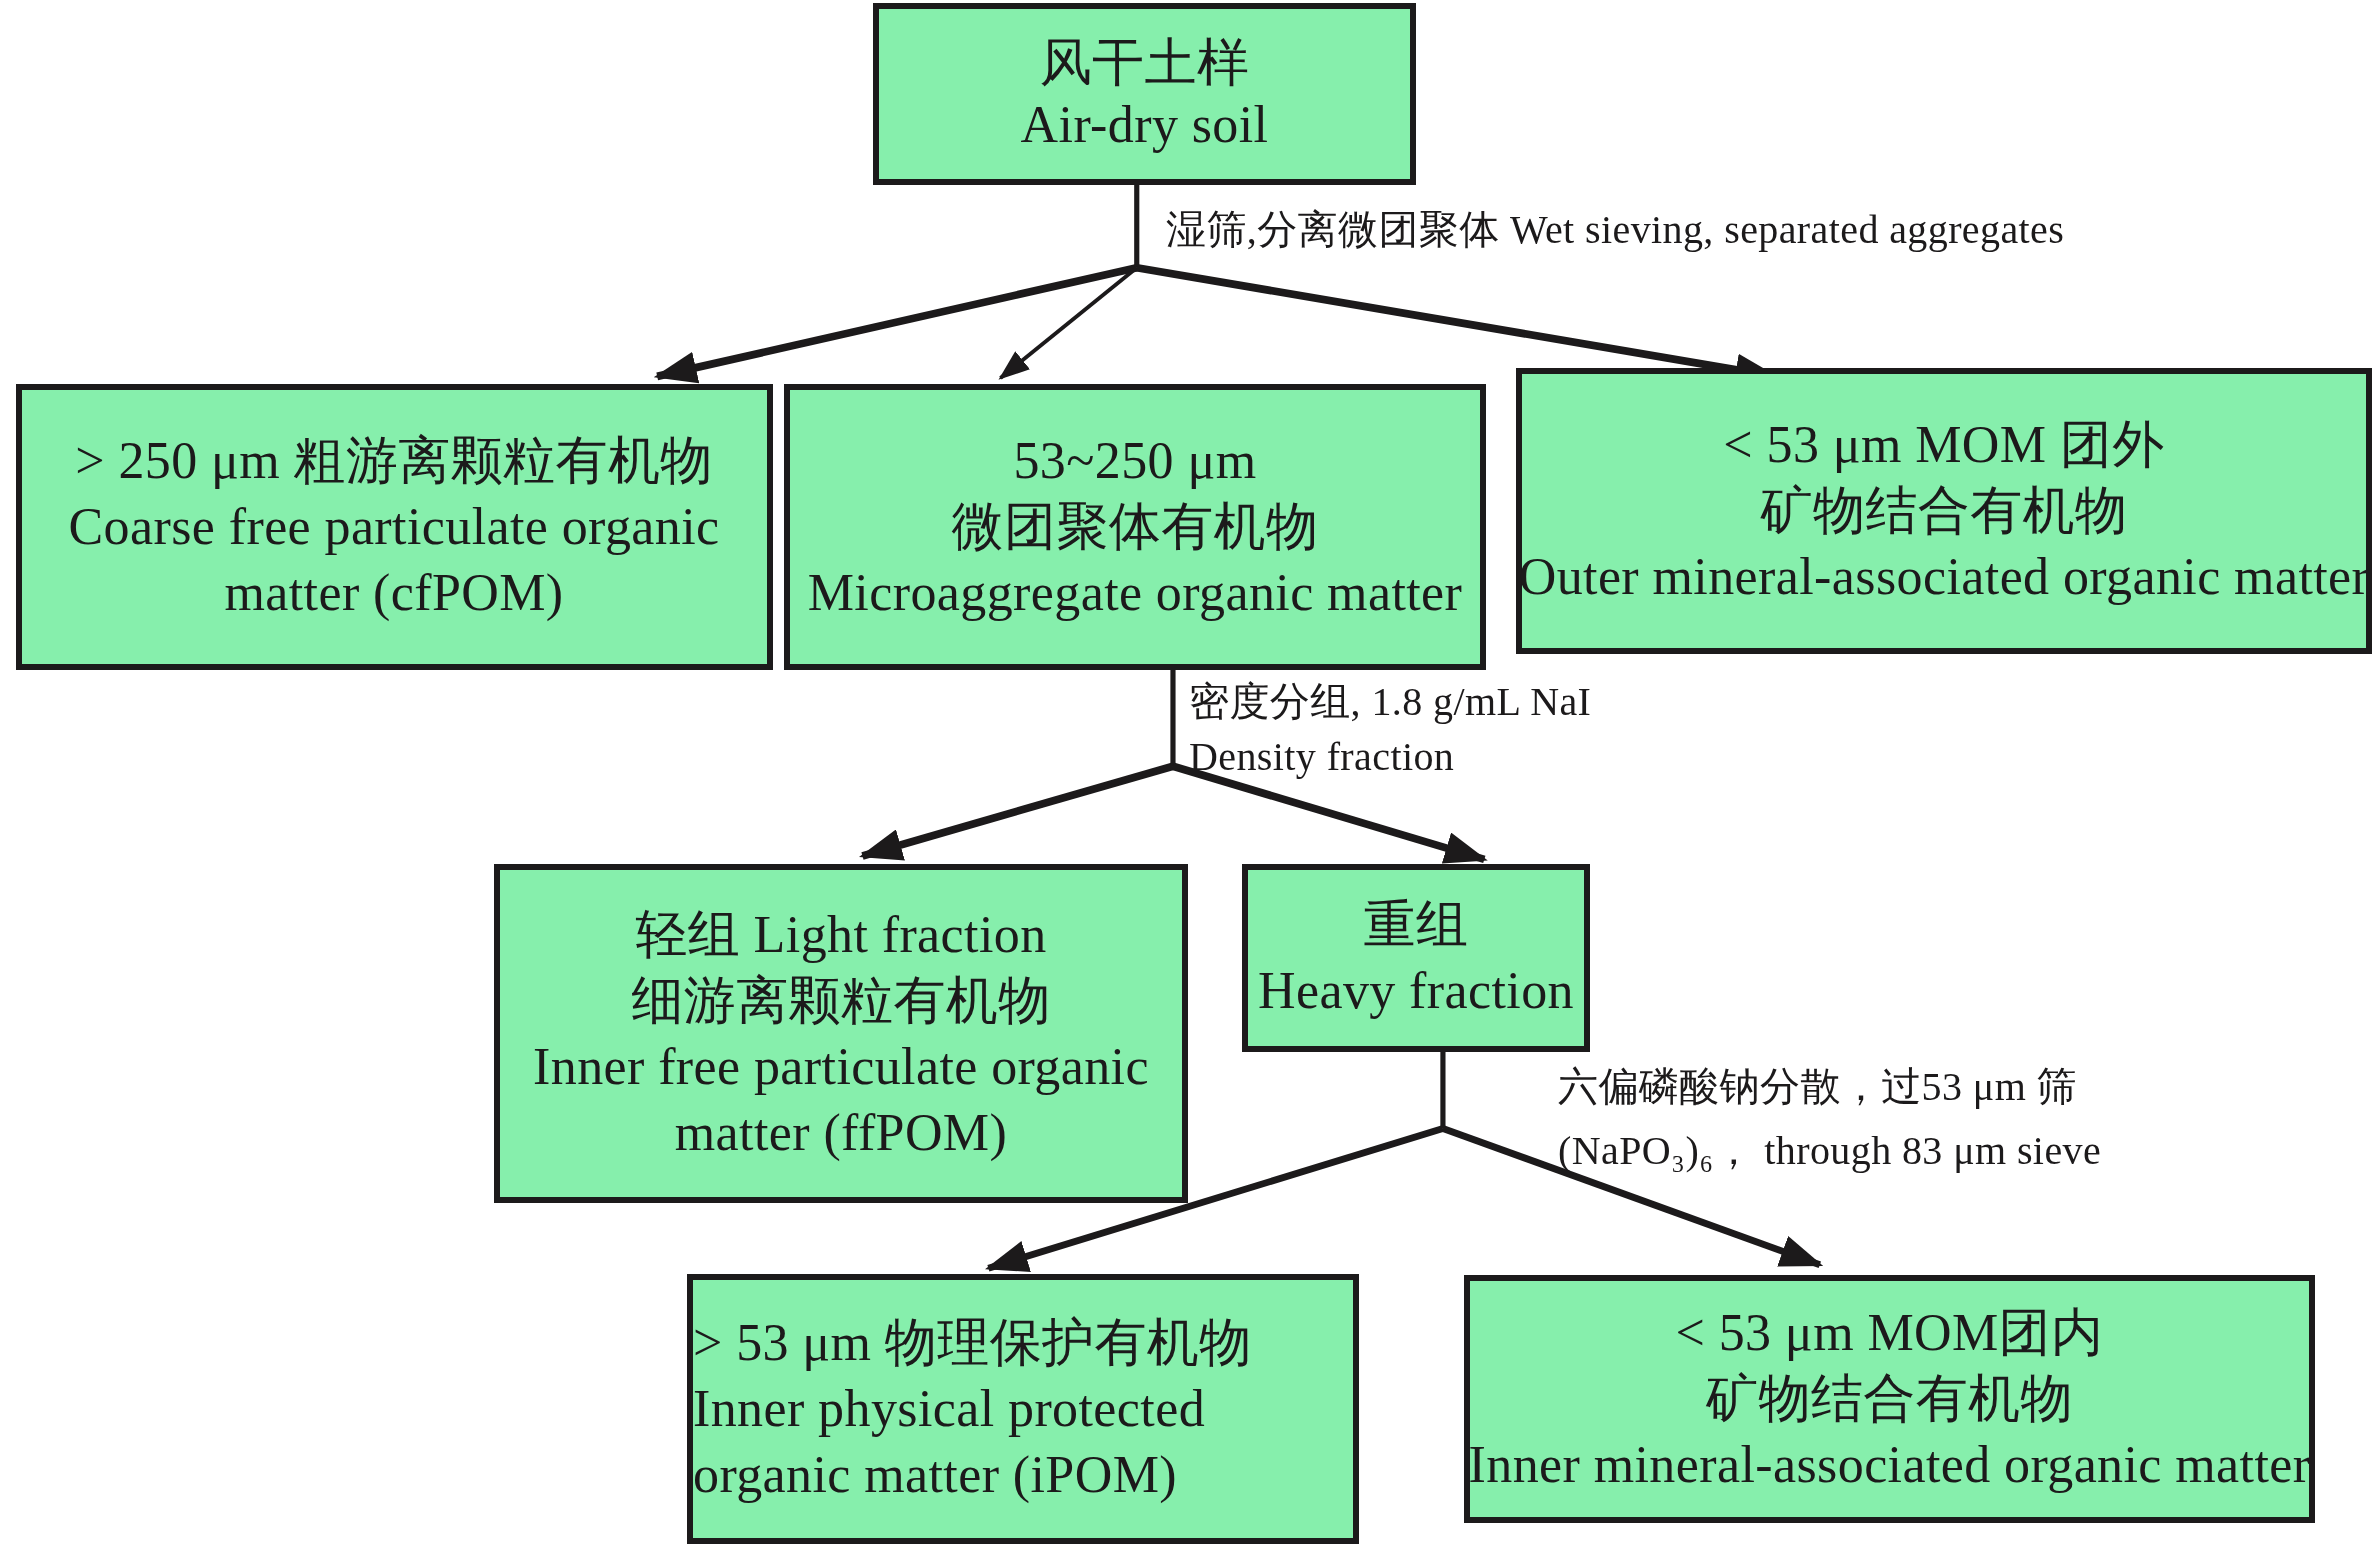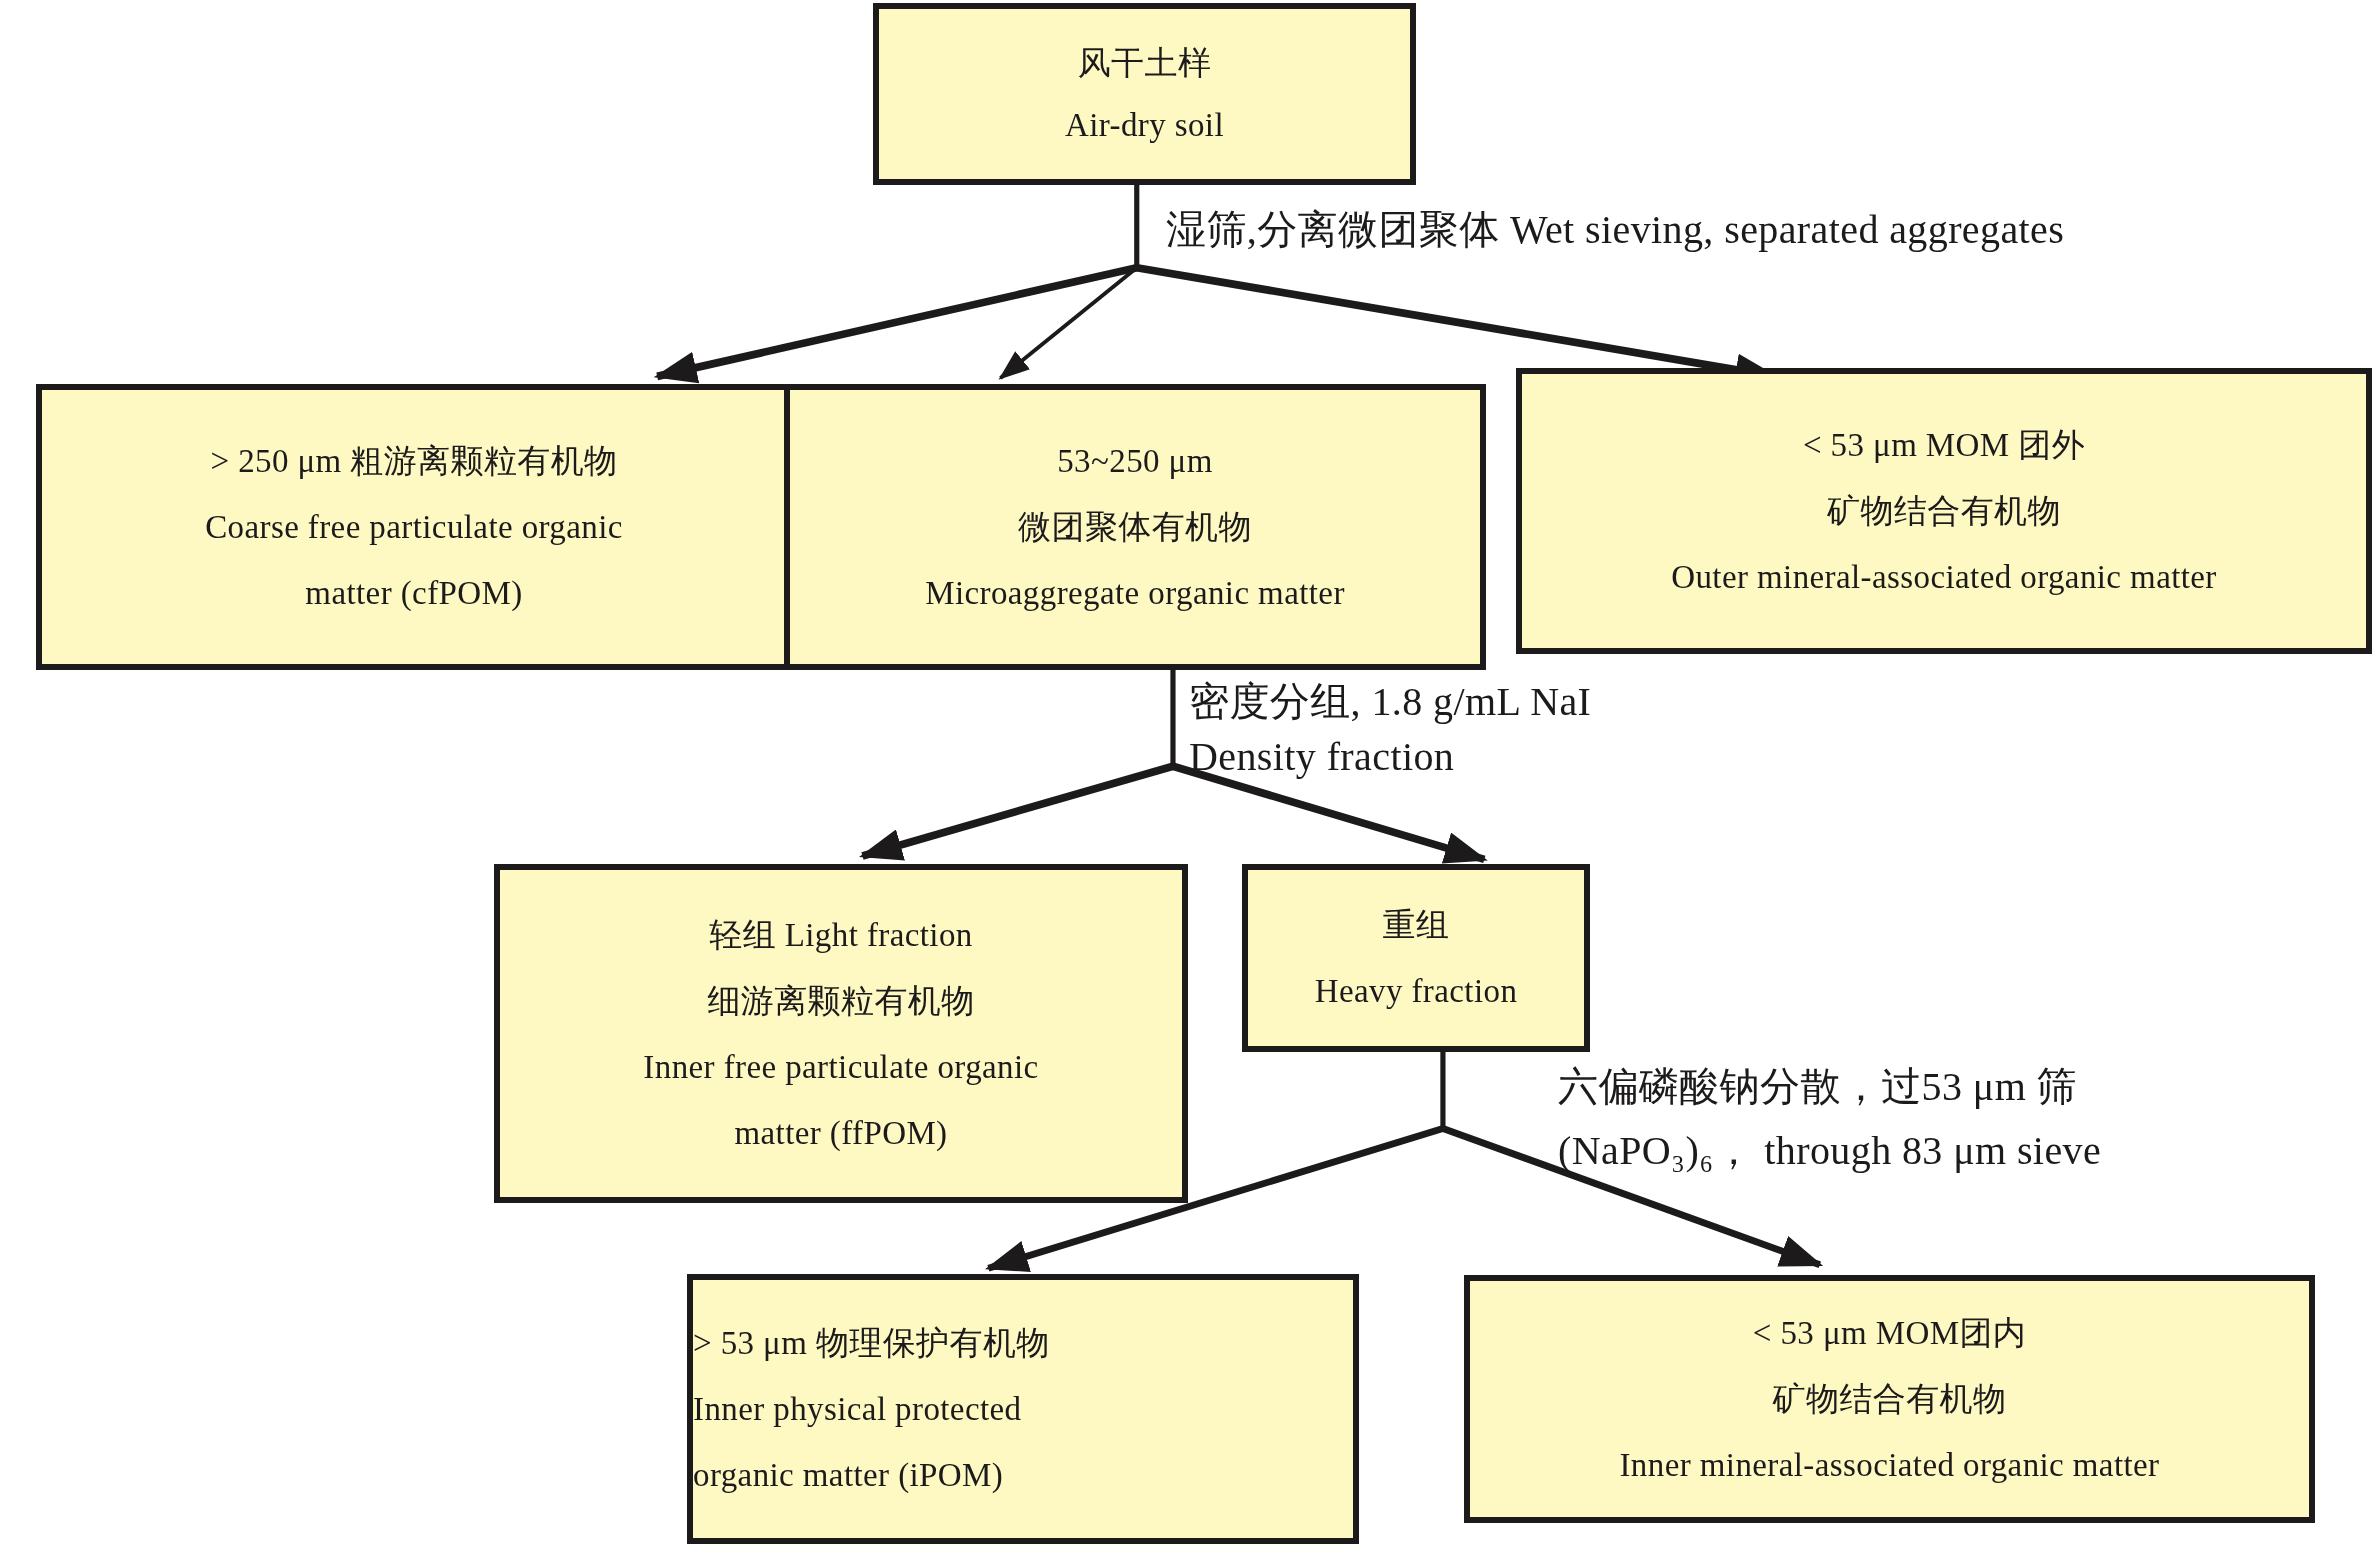--- a/index.html
+++ b/index.html
@@ -20,41 +20,41 @@
     position: absolute;
     left: 0;
     top: 0;
     width: 2377px;
     height: 1554px;
   }
   .node {
     position: absolute;
     box-sizing: border-box;
     border: 6px solid #1c1a1b;
-    background: #fef9c3;
+    background: #86efac;
     display: flex;
     flex-direction: column;
     justify-content: center;
     align-items: center;
     text-align: center;
-    font-size: 33px;
+    font-size: 52px;
     line-height: 66px;
     letter-spacing: 0.4px;
   }
   .node .line {
     white-space: nowrap;
   }
   .edge-label {
     position: absolute;
     font-size: 40px;
     white-space: nowrap;
     letter-spacing: 0.4px;
   }
   #node-air-dry-soil   { left: 873px; top: 2.6px;    width: 543px; height: 182px; line-height: 62px; }
-  #node-cfpom          { left: 15.5px;   top: 384px;  width: 757px; height: 286px; margin-left: 20px; }
+  #node-cfpom          { left: 15.5px;   top: 384px;  width: 757px; height: 286px; }
   #node-microaggregate { left: 784px;  top: 384px;  width: 702px; height: 286px; }
   #node-outer-mom      { left: 1516px; top: 368px;  width: 856px; height: 286px; }
   #node-light-fraction { left: 494px;  top: 864px; width: 694px; height: 339px; }
   #node-heavy-fraction { left: 1242px; top: 864px; width: 348px; height: 188px; }
   #node-ipom           { left: 687px;  top: 1274px; width: 672px; height: 270px;
                          align-items: flex-start; text-align: left; }
   #node-inner-mom      { left: 1464px; top: 1275px; width: 851px; height: 248px; }
 
   #label-wet-sieving { left: 1166px; top: 204px;  line-height: 52px; }
   #label-density     { left: 1189px; top: 674px;  line-height: 55px; }

